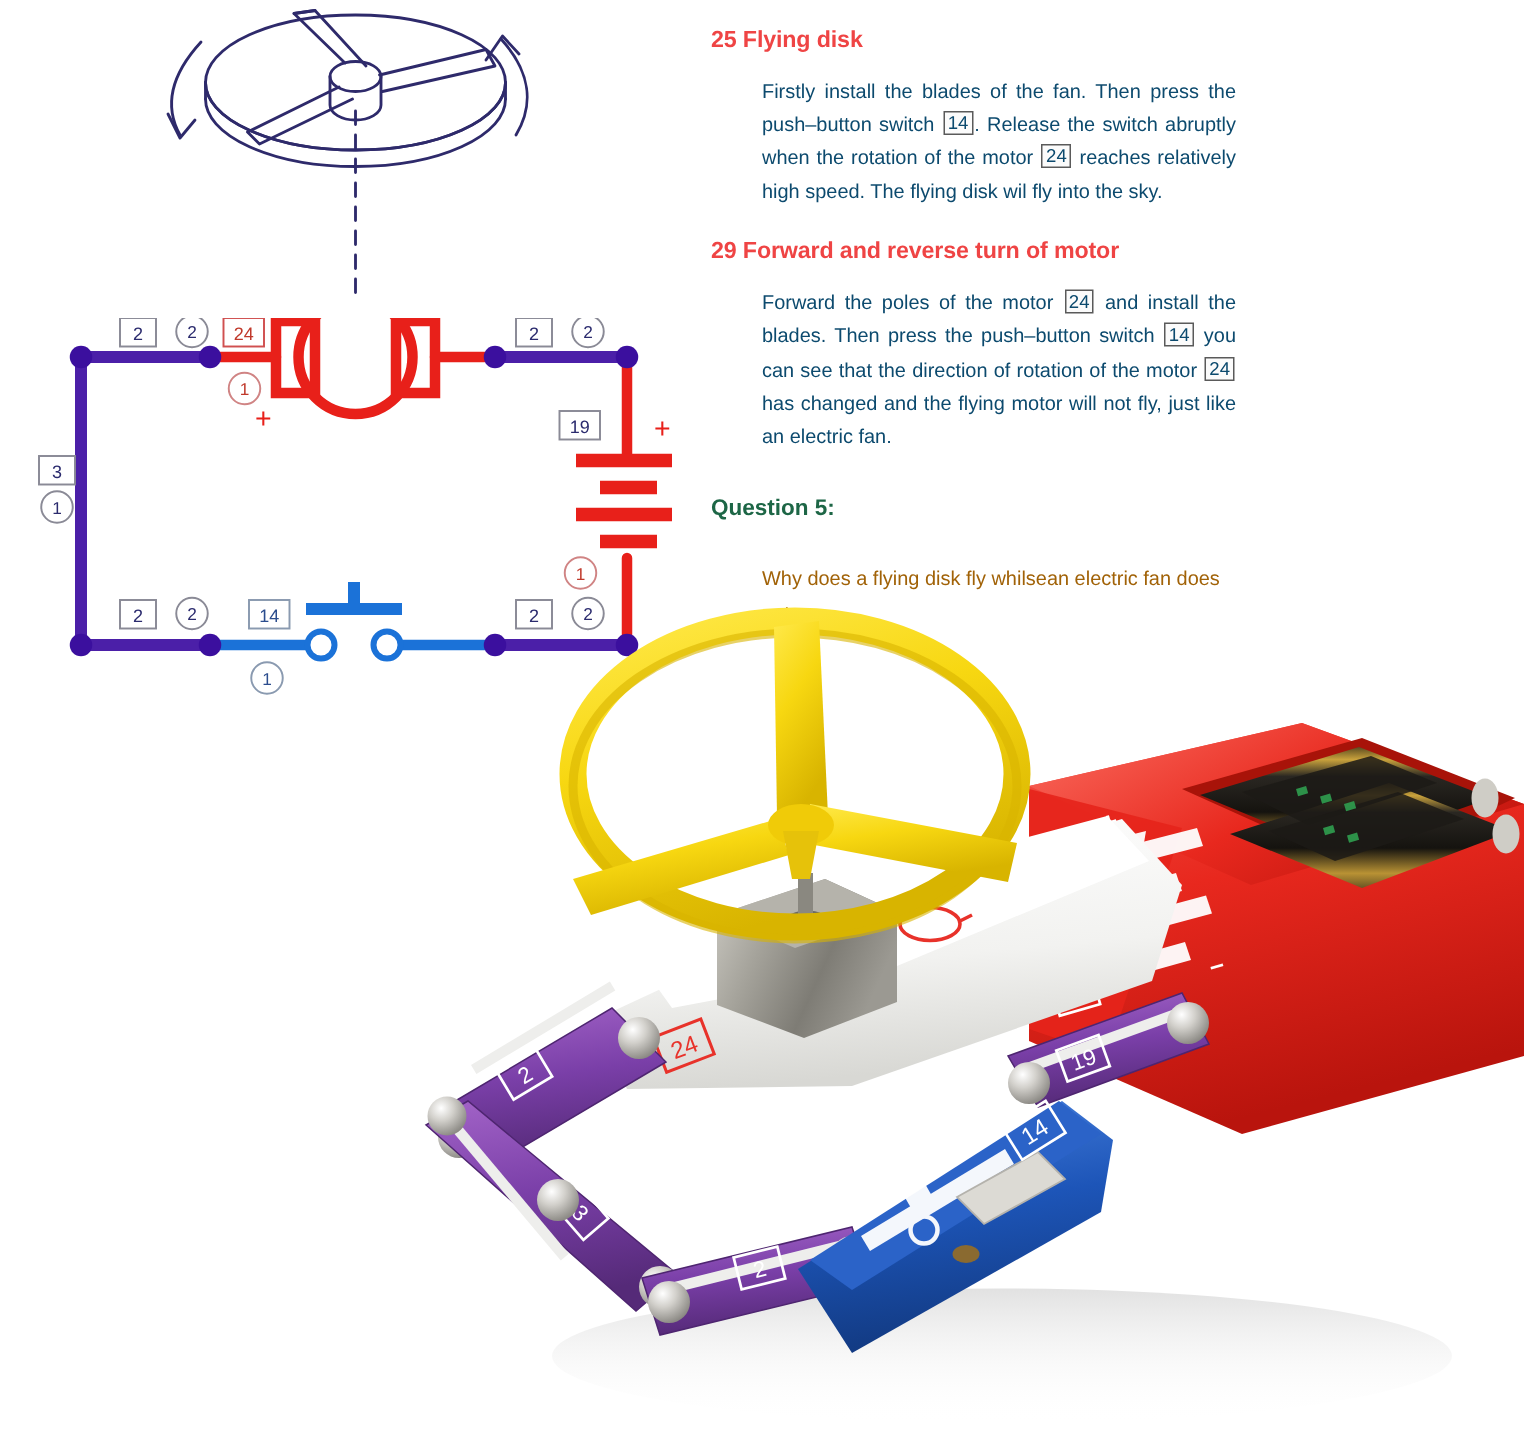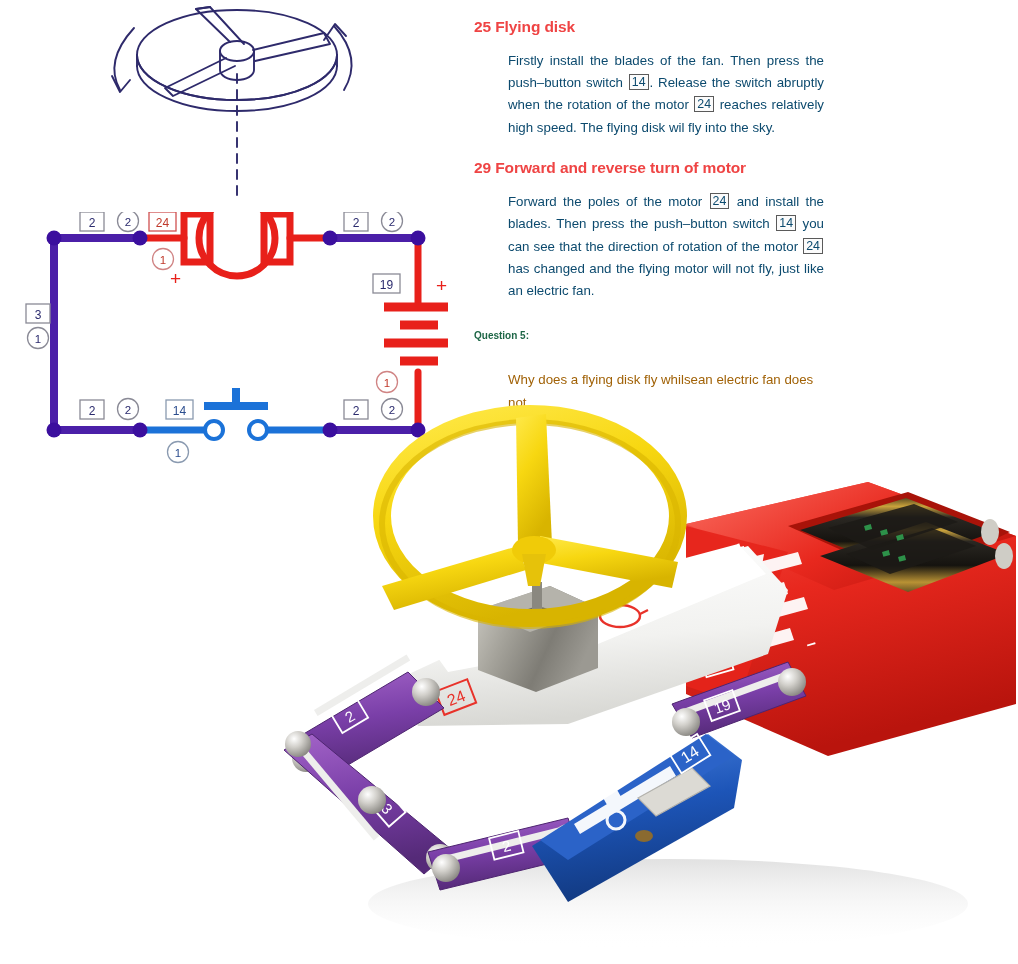--- a/index.html
+++ b/index.html
@@ -43,21 +43,21 @@
     border: 1px solid #5a5a5a;
     padding: 0px 2px 0px 2px;
     line-height: 14px;
     font-size: 12.4px;
     background: #fbfbfb;
     margin: 0 1px;
     vertical-align: 1px;
   }
   #question-section { margin-top: 28px; }
   .q-heading {
-    font-size: 10px;
+    font-size: 15px;
     font-weight: bold;
     color: #1d6646;
     margin: 0 0 5px 0;
   }
   .q-body {
     font-size: 13.3px;
     line-height: 22.3px;
     color: #a16207;
     padding-left: 34px;
     margin-top: 28px;

